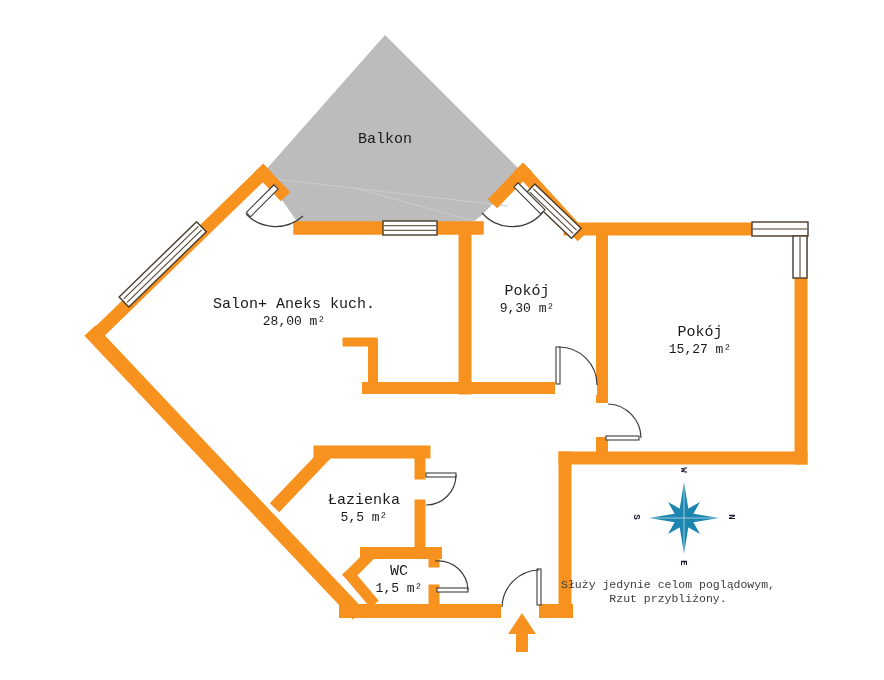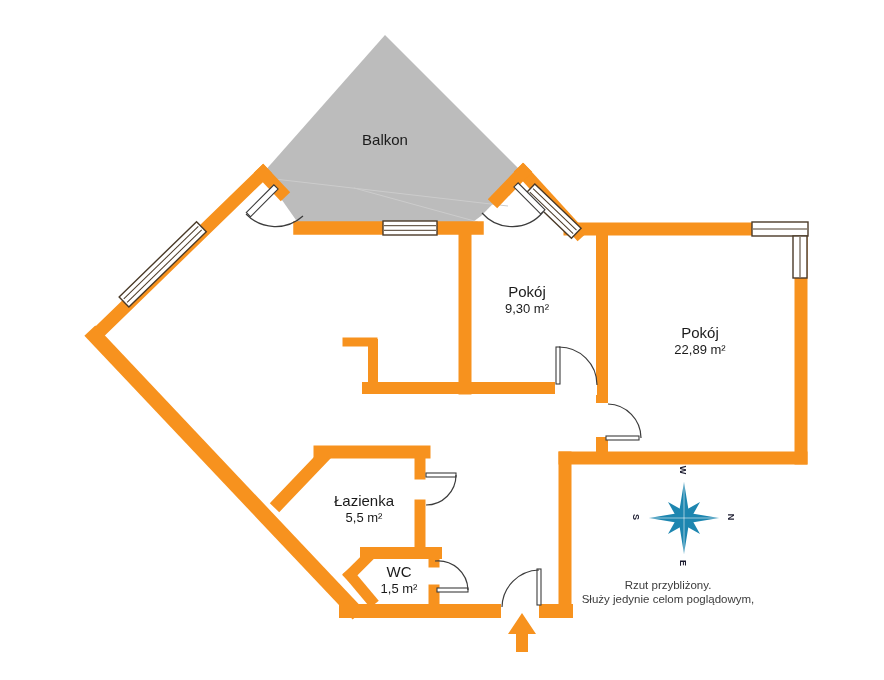--- a/index.html
+++ b/index.html
@@ -2,21 +2,21 @@
 <html style="--wall: #F7921E; --balcony: #BCBCBC; --compass: #1D86B0; --window-frame: #4A3A28; --door-line: #3C3C3C; --text: #1A1A1A; --disclaimer: #3C3C3C;"><head>
 <meta charset="utf-8">
 <style>
   :root{
     --wall:#F7921E; --balcony:#BCBCBC; --compass:#1D86B0;
     --window-frame:#4A3A28; --door-line:#3C3C3C; --text:#1A1A1A; --disclaimer:#3C3C3C;
   }
   html,body{margin:0;padding:0;background:#fff;}
   .stage{
     position:relative;width:884px;height:680px;background:#fff;overflow:hidden;
-    font-family:Liberation Sans, sans-serif;color:var(--text);
+    font-family:Liberation Mono, monospace;color:var(--text);
   }
   .stage svg{position:absolute;left:0;top:0;}
   .wall{stroke:var(--wall);stroke-linecap:square;}
   .gapfill{fill:#fff;}
   .balcony-poly{fill:var(--balcony);}
   .balcony-line{stroke:#CCCCCC;stroke-width:1;}
   .win{fill:#fff;stroke:var(--window-frame);stroke-width:1.4;}
   .win-line{stroke:var(--window-frame);stroke-width:1;}
   .leaf{fill:#fff;stroke:var(--door-line);stroke-width:1.1;}
   .arc{fill:none;stroke:var(--door-line);stroke-width:1.2;}
@@ -148,45 +148,49 @@
       <polygon class="compass-star" points="684,482 689,513 719,518 689,523 684,554 679,523 649,518 679,513"></polygon>
       <line class="compass-facet" x1="684" y1="518" x2="684" y2="483"></line>
       <line class="compass-facet" x1="684" y1="518" x2="718" y2="518"></line>
       <line class="compass-facet" x1="684" y1="518" x2="684" y2="553"></line>
       <line class="compass-facet" x1="684" y1="518" x2="650" y2="518"></line>
     </g>
   </svg>
 
   <div class="balkon-label" style="left:325px;top:131px;width:120px;">Balkon</div>
 
+  <div class="room-label" style="left:194px;top:295px;width:200px;">
+    <div class="room-name">Salon+ Aneks kuch.</div>
+    <div class="room-area">28,00 m²</div>
+  </div>
 
   <div class="room-label" style="left:467px;top:282px;width:120px;">
     <div class="room-name">Pokój</div>
     <div class="room-area">9,30 m²</div>
   </div>
 
   <div class="room-label" style="left:640px;top:323px;width:120px;">
     <div class="room-name">Pokój</div>
-    <div class="room-area">22,89 m²</div>
+    <div class="room-area">15,27 m²</div>
   </div>
 
 
   <div class="room-label" style="left:304px;top:491px;width:120px;">
     <div class="room-name">Łazienka</div>
     <div class="room-area">5,5 m²</div>
   </div>
 
   <div class="room-label" style="left:339px;top:562px;width:120px;">
     <div class="room-name">WC</div>
     <div class="room-area">1,5 m²</div>
   </div>
 
   <div class="cl" style="left:676px;top:465px;">W</div>
   <div class="cl" style="left:724px;top:512px;">N</div>
   <div class="cl" style="left:676px;top:558px;">E</div>
   <div class="cl" style="left:629px;top:512px;">S</div>
 
   <div class="disclaimer">
+    <div>Służy jedynie celom poglądowym,</div>
     <div>Rzut przybliżony.</div>
-    <div>Służy jedynie celom poglądowym,</div>
   </div>
 
 </div>
 
 </body></html>

